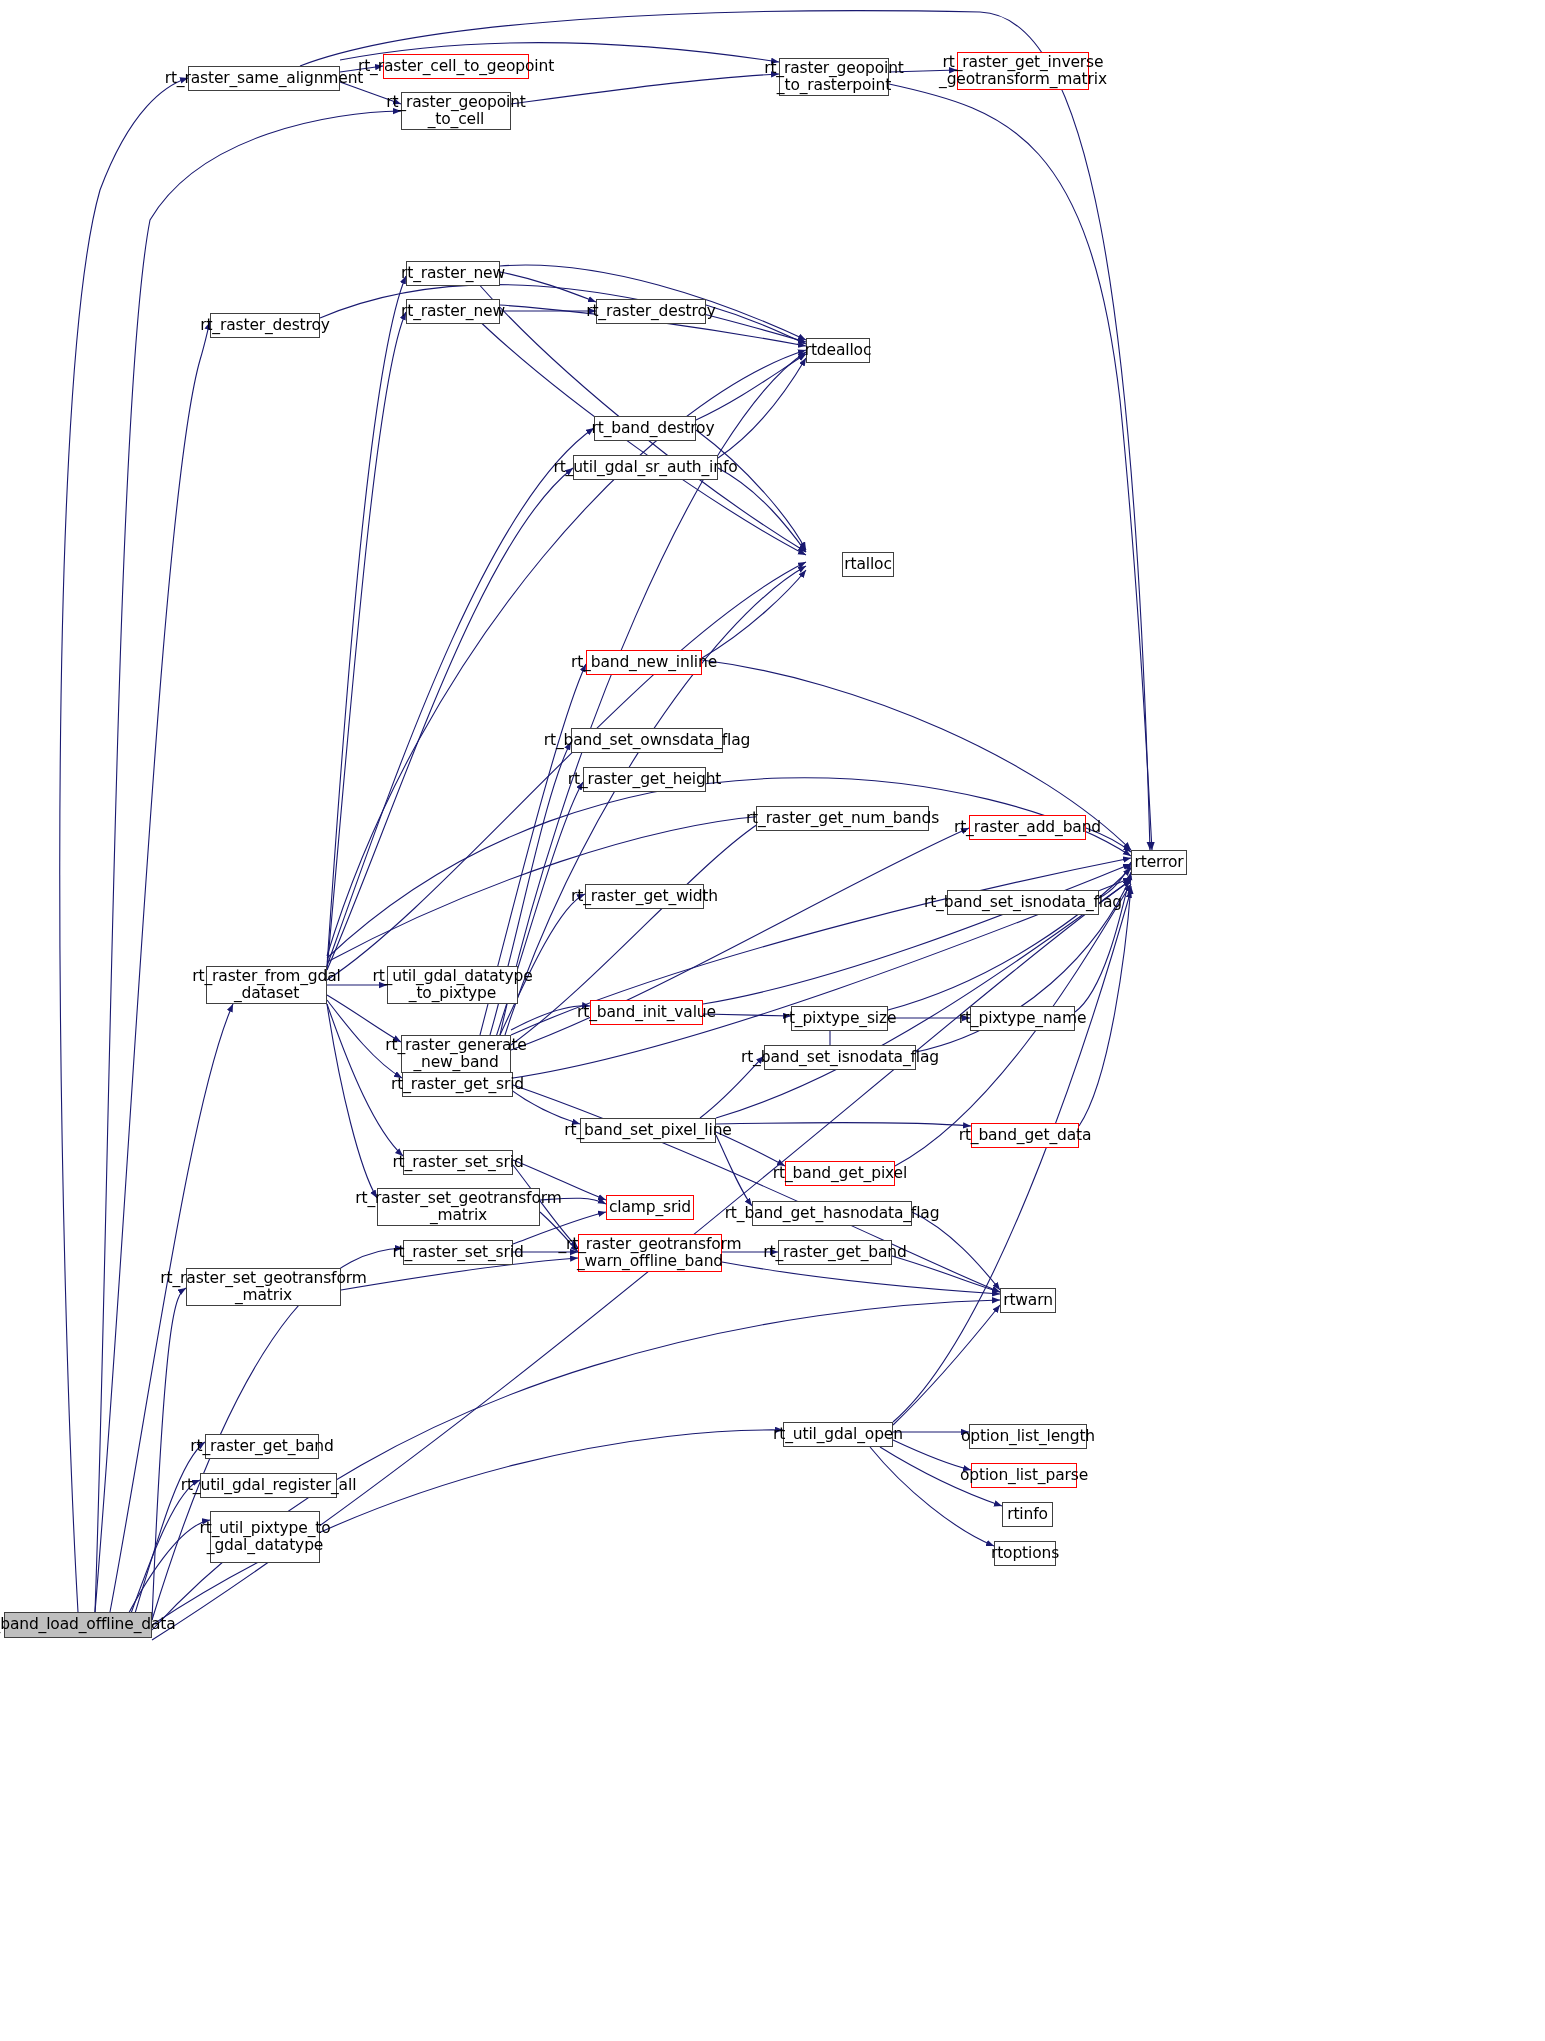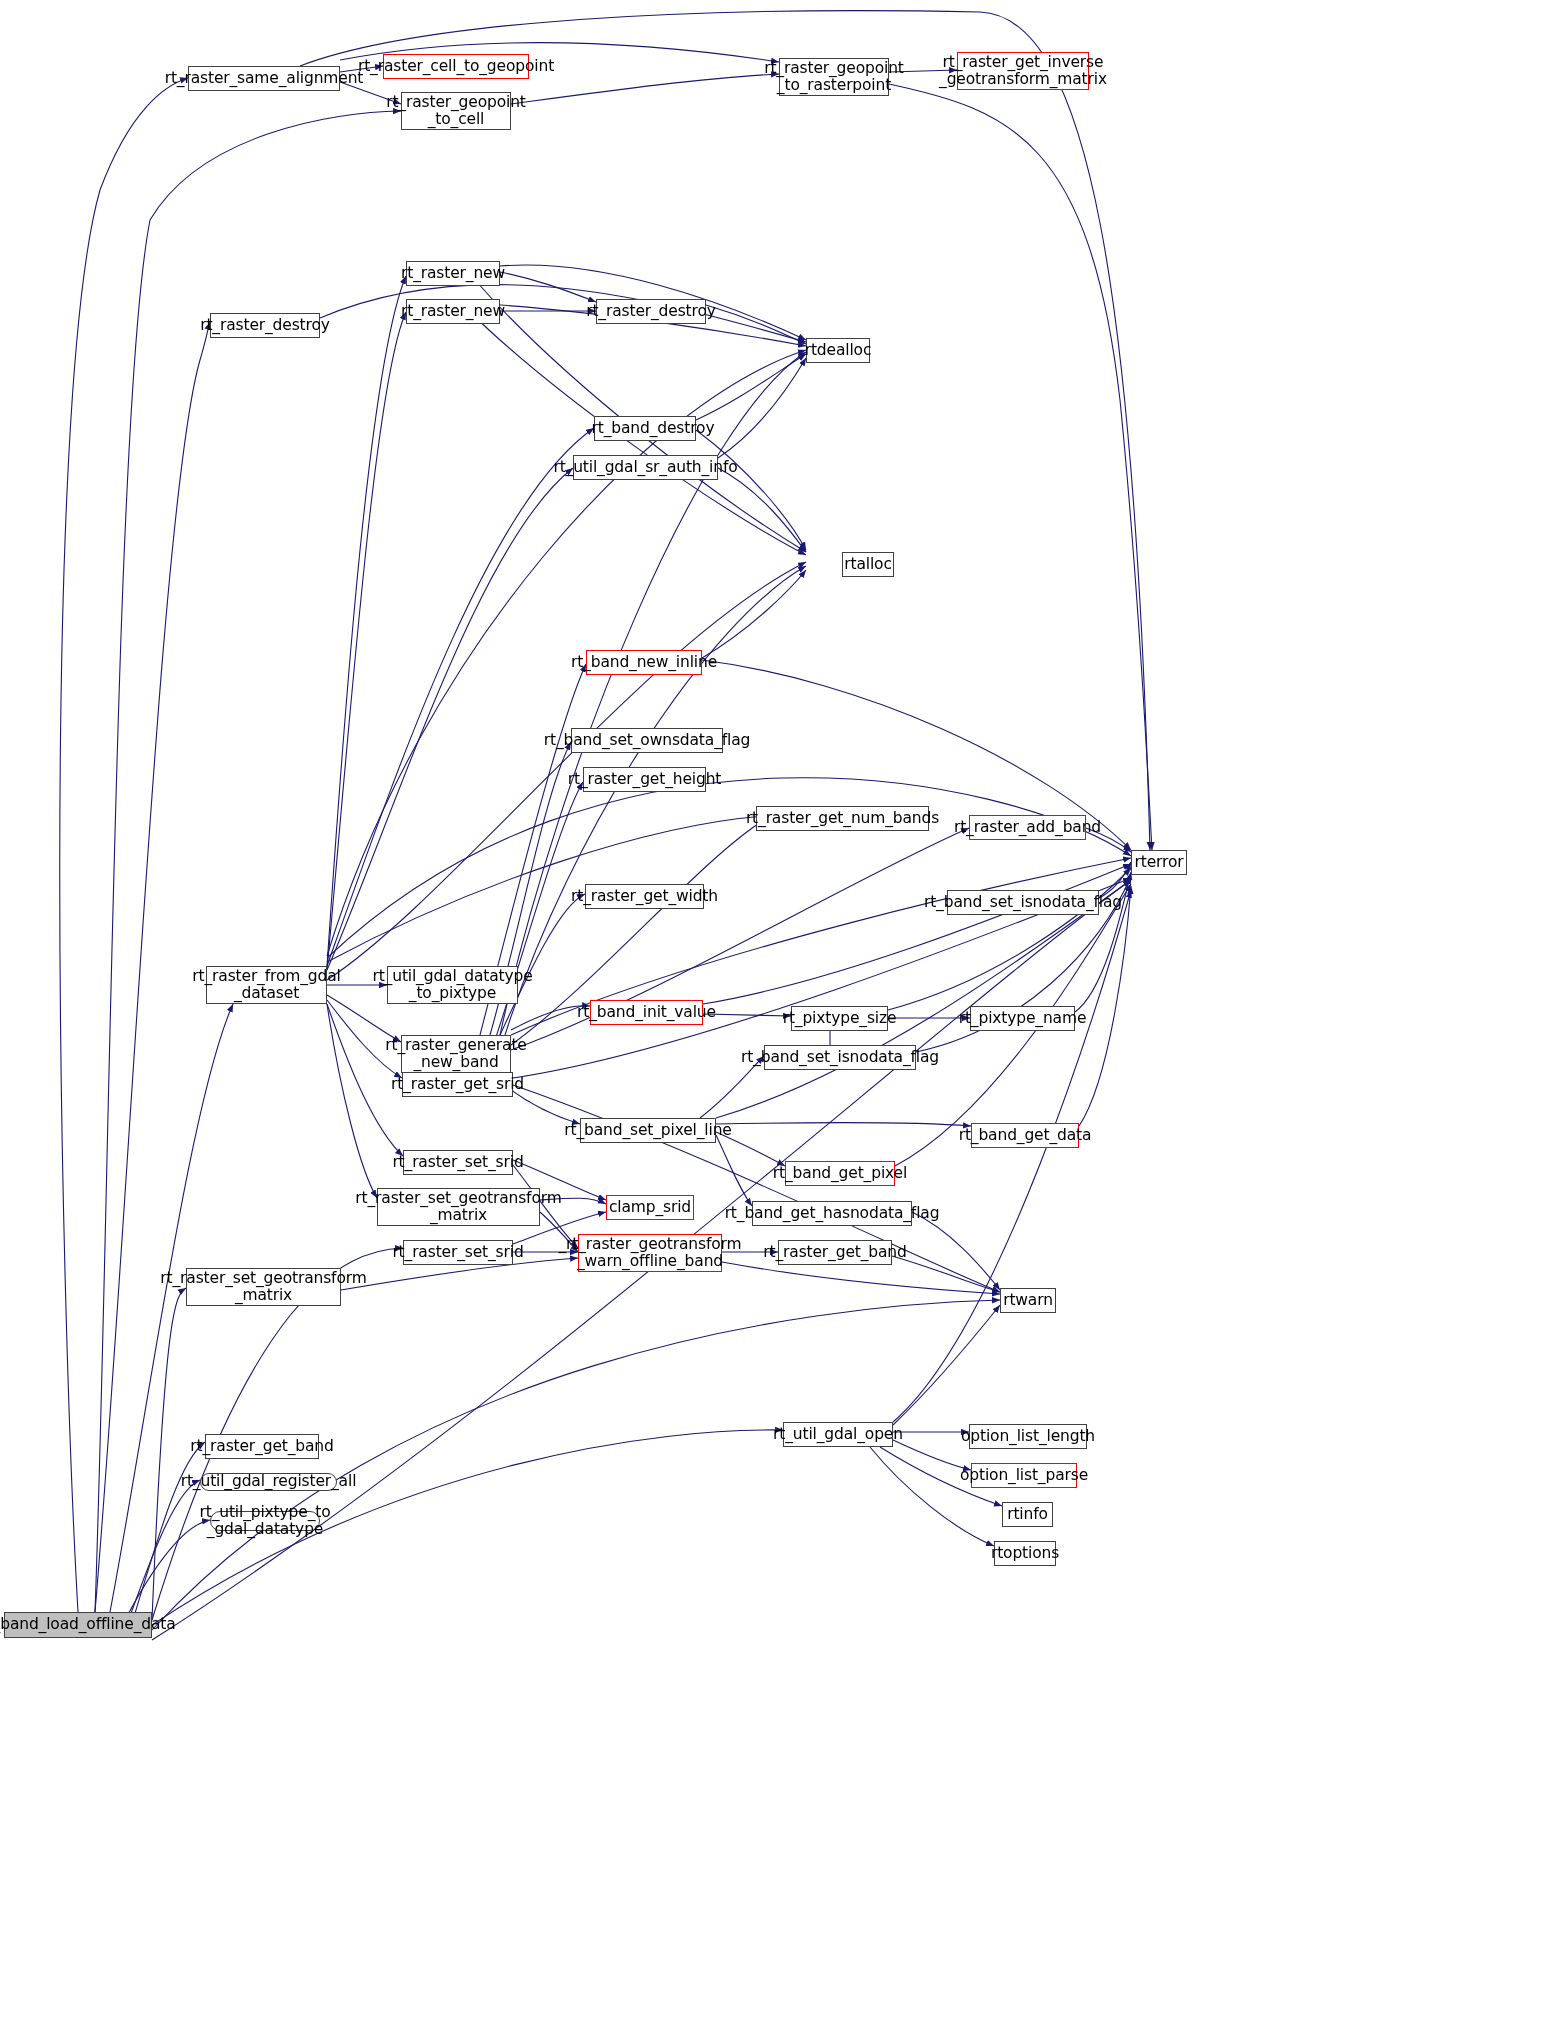--- a/index.html
+++ b/index.html
@@ -200,20 +200,20 @@
       <div class="node" style="left: 403px; top: 1240px; width: 110px; height: 25px;">rt_raster_set_srid</div>
       <div class="node red" style="left: 578px; top: 1234px; width: 144px; height: 38px;">_rt_raster_geotransform
 _warn_offline_band</div>
       <div class="node" style="left: 778px; top: 1240px; width: 114px; height: 25px;">rt_raster_get_band</div>
       <div class="node" style="left: 186px; top: 1268px; width: 155px; height: 38px;">rt_raster_set_geotransform
 _matrix</div>
       <div class="node" style="left: 1000px; top: 1288px; width: 56px; height: 25px;">rtwarn</div>
       <div class="node" style="left: 205px; top: 1434px; width: 114px; height: 25px;">rt_raster_get_band</div>
       <div class="node" style="left: 783px; top: 1422px; width: 110px; height: 25px;">rt_util_gdal_open</div>
       <div class="node" style="left: 969px; top: 1424px; width: 118px; height: 25px;">option_list_length</div>
-      <div class="node" style="left: 200px; top: 1473px; width: 137px; height: 18px; border-radius: 9px;">rt_util_gdal_register_all</div>
+      <div class="node" style="left: 200px; top: 1473px; width: 137px; height: 25px;">rt_util_gdal_register_all</div>
       <div class="node red" style="left: 971px; top: 1463px; width: 106px; height: 25px;">option_list_parse</div>
       <div class="node" style="left: 1002px; top: 1502px; width: 51px; height: 25px;">rtinfo</div>
-      <div class="node" style="left: 210px; top: 1511px; width: 110px; height: 20px; border-radius: 10px;">rt_util_pixtype_to
+      <div class="node" style="left: 210px; top: 1511px; width: 110px; height: 52px;">rt_util_pixtype_to
 _gdal_datatype</div>
       <div class="node" style="left: 994px; top: 1541px; width: 62px; height: 25px;">rtoptions</div>
     </div>
 </div>
 
 </body></html>

